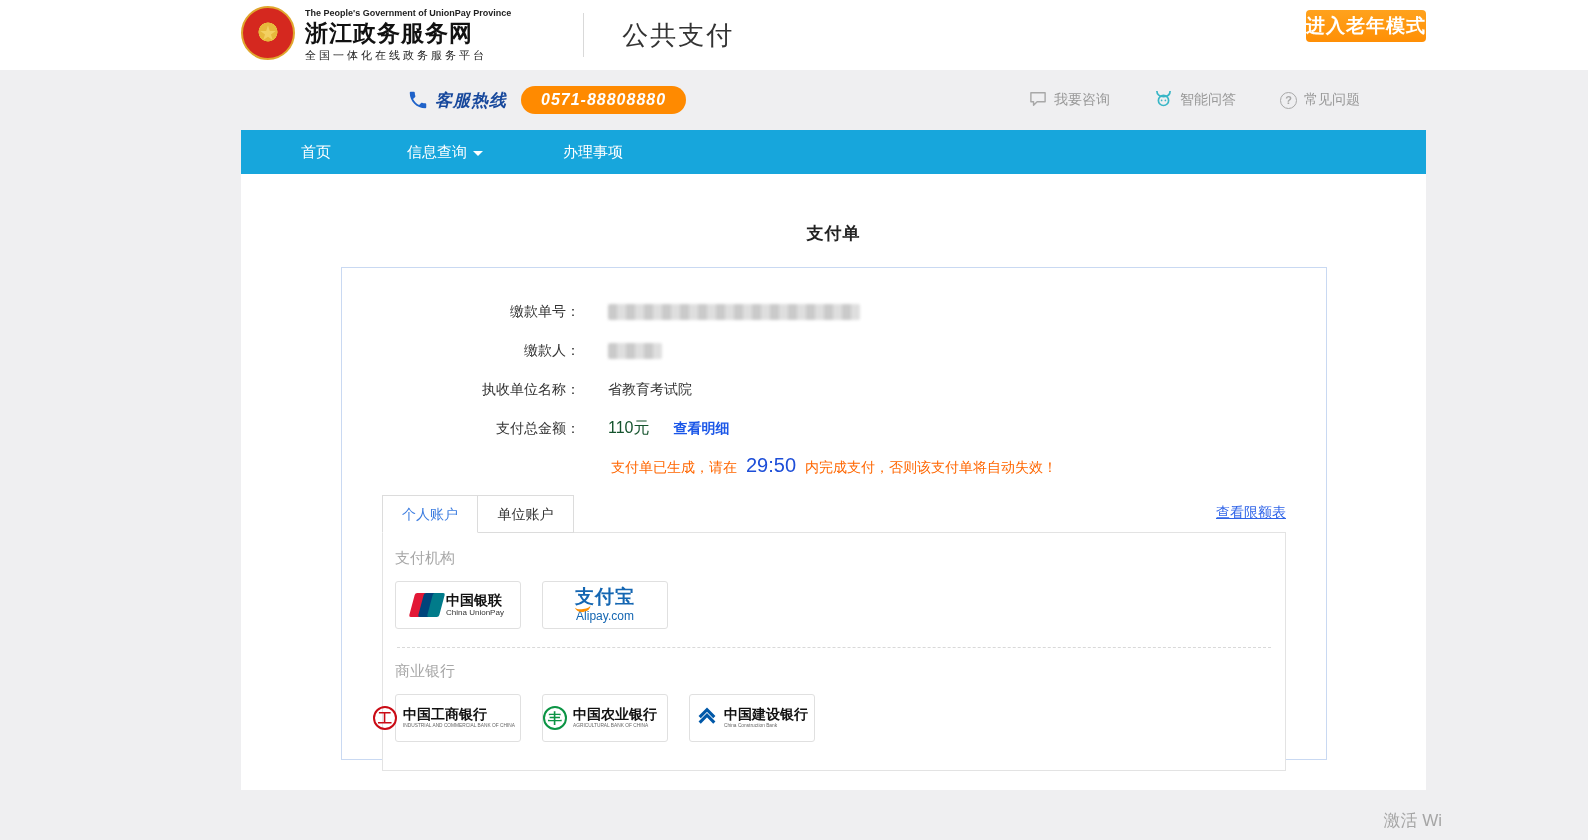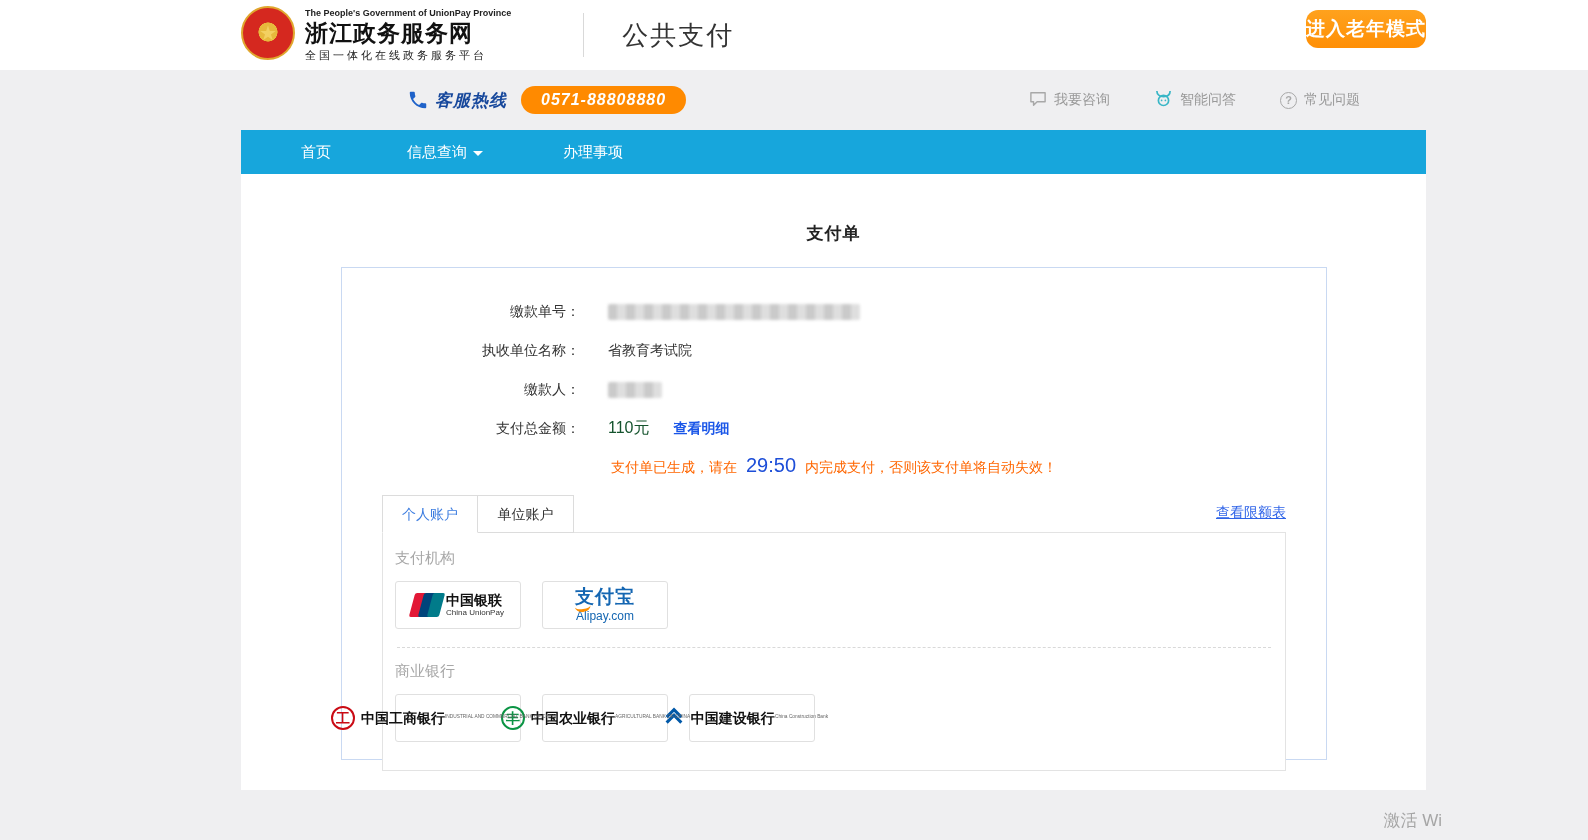--- a/index.html
+++ b/index.html
@@ -10,21 +10,21 @@
   .top-header{height:70px;background:#fff}
   .header-inner{width:1185px;margin-left:241px;height:70px;display:flex;align-items:center;position:relative}
   .logo-group{display:flex;align-items:center}
   .emblem{width:54px;height:54px;border-radius:50%;background:radial-gradient(circle at 50% 48%,#e7b93c 0 26%,#d5281f 27% 100%);border:2px solid #e0a72e;display:flex;align-items:center;justify-content:center;color:#f3d061;font-size:20px;flex:none;margin-top:-4px}
   .site-text{margin-left:10px;line-height:1.15}
   .site-en{font-size:9px;font-weight:bold;color:#222}
   .site-name{font-size:23px;font-weight:bold;color:#111;letter-spacing:1px;margin-top:1px}
   .site-tagline{font-size:11px;color:#222;letter-spacing:3px;margin-top:3px}
   .v-divider{width:1px;height:44px;background:#d9d9d9;margin-left:72px}
   .page-title{font-size:26px;color:#333;letter-spacing:2px;margin-left:38px;font-weight:500}
-  .elder-btn{position:absolute;right:0;top:10px;width:120px;height:38px;background:linear-gradient(180deg,#ffa21d,#ff8f05);border:none;border-radius:12px;color:#fff;font-size:19px;font-weight:bold;letter-spacing:1px;cursor:pointer;font-family:inherit}
+  .elder-btn{position:absolute;right:0;top:10px;width:120px;height:32px;background:linear-gradient(180deg,#ffa21d,#ff8f05);border:none;border-radius:4px;color:#fff;font-size:19px;font-weight:bold;letter-spacing:1px;cursor:pointer;font-family:inherit}
 
   
   .below-header{background:#efeff1}
 
   
   .hotline-bar{height:60px;background:#efeff1}
   .hotline-inner{width:1185px;margin-left:241px;height:100%;display:flex;align-items:center;position:relative}
   .phone-icon{margin-left:166px;display:flex;flex:none}
   .hotline-label{font-size:17px;font-weight:bold;font-style:italic;color:#17489c;margin-left:6px;letter-spacing:1px}
   .hotline-number{margin-left:14px;background:#ff8a00;color:#fff;font-style:italic;font-weight:bold;font-size:16px;padding:5px 20px;border-radius:16px;letter-spacing:1px}
@@ -82,21 +82,21 @@
   .alipay-card{flex-direction:column;position:relative}
   .ali-name{font-size:19px;font-weight:bold;color:#1466b2;letter-spacing:1px;line-height:1.1}
   .ali-cap{font-size:12px;color:#1466b2;margin-top:1px}
   .ali-swirl{position:absolute;left:32px;top:23px;width:16px;height:7px;border-bottom:3px solid #ff8f00;border-radius:0 0 60% 60%/0 0 100% 100%;transform:rotate(-8deg)}
 
   
   .bank-logo{width:24px;height:24px;border-radius:50%;display:flex;align-items:center;justify-content:center;font-weight:bold;margin-right:6px;flex:none;font-size:14px;line-height:1}
   .icbc-logo{border:2px solid #ca0b15;color:#ca0b15}
   .abc-logo{border:2px solid #0b9444;color:#0b9444}
   .ccb-logo{margin-right:6px;flex:none;display:flex}
-  .bank-text{display:flex;line-height:1.2;align-items:center}
+  .bank-text{display:flex;flex-direction:column;line-height:1.2;align-items:flex-start}
   .bank-name{font-size:14px;font-weight:bold;color:#111;white-space:nowrap}
   .bank-cap{font-size:6px;color:#666;white-space:nowrap;transform:scale(.8);transform-origin:left top}
 
   
   .footer{height:50px;background:#efeff1;position:relative}
   .watermark{position:absolute;right:146px;bottom:8px;font-size:17px;color:#a6a6a6}
 </style>
 </head>
 <body>
 
@@ -170,27 +170,27 @@
     <div class="pay-title">支付单</div>
 
     <div class="pay-box">
 
       <div class="field-row">
         <span class="f-label">缴款单号：</span>
         <span class="redacted redacted-long"></span>
       </div>
 
       <div class="field-row">
+        <span class="f-label">缴款人：</span>
+        <span class="redacted redacted-short"></span>
+      </div>
+
+      <div class="field-row">
         <span class="f-label">执收单位名称：</span>
         <span class="f-value">省教育考试院</span>
-      </div>
-
-      <div class="field-row">
-        <span class="f-label">缴款人：</span>
-        <span class="redacted redacted-short"></span>
       </div>
 
       <div class="field-row">
         <span class="f-label">支付总金额：</span>
         <span class="f-amount">110元</span>
         <a class="detail-link">查看明细</a>
       </div>
 
       <div class="warning-line">
         <span>支付单已生成，请在</span>

